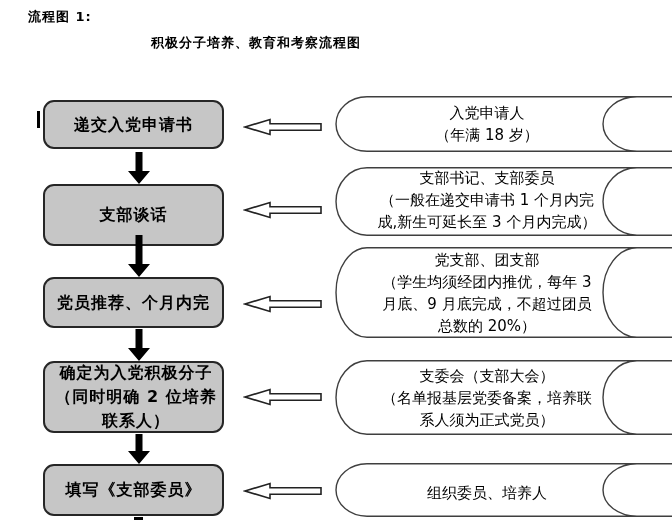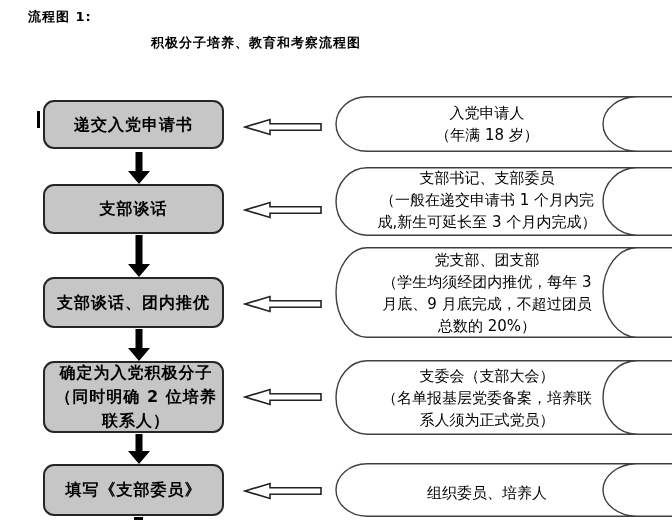--- a/index.html
+++ b/index.html
@@ -60,21 +60,21 @@
   <div class="abs note-shape" style="top:96px;height:56px;">
     <svg width="337" height="56" viewBox="0 0 337 56" fill="none" stroke="#3f3f3f" stroke-width="1.4">
       <path d="M32 0.8 A31 27.2 0 0 0 32 55.2 M32 0.8 L337 0.8 M32 55.2 L337 55.2 M302 0.8 A34 27.2 0 0 0 302 55.2"></path>
     </svg>
   </div>
   <div class="abs note-text" style="top:96px;height:56px;">
     <div>入党申请人</div>
     <div>（年满 18 岁）</div>
   </div>
 
-  <div class="abs step-box" style="top:184px;height:50px;">
+  <div class="abs step-box" style="top:184px;height:62px;">
     <div>支部谈话</div>
   </div>
   <div class="abs down-arrow" style="top:235px;height:42px;">
     <svg width="22" height="42" viewBox="0 0 22 42">
         <path d="M7.5 0 H14.5 V29 H22 L11 42 L0 29 H7.5 Z" fill="#000"></path>
       </svg>
   </div>
   <div class="abs hollow-arrow" style="top:200px;">
     <svg width="80" height="20" viewBox="0 0 80 20">
         <path d="M2 10 L27 2.5 L27 6.8 L78 6.8 L78 13.2 L27 13.2 L27 17.5 Z" fill="#fff" stroke="#222" stroke-width="1.6"></path>
@@ -85,21 +85,21 @@
       <path d="M32 0.8 A31 33.7 0 0 0 32 68.2 M32 0.8 L337 0.8 M32 68.2 L337 68.2 M302 0.8 A34 33.7 0 0 0 302 68.2"></path>
     </svg>
   </div>
   <div class="abs note-text" style="top:167px;height:65px;">
     <div>支部书记、支部委员</div>
     <div class="l">（一般在递交申请书 1 个月内完</div>
     <div class="l">成,新生可延长至 3 个月内完成）</div>
   </div>
 
   <div class="abs step-box" style="top:277px;height:51px;">
-    <div>支部谈话、团内推优</div>
+    <div>党员推荐、个月内完</div>
   </div>
   <div class="abs down-arrow" style="top:329px;height:32px;">
     <svg width="22" height="32" viewBox="0 0 22 32">
         <path d="M7.5 0 H14.5 V19 H22 L11 32 L0 19 H7.5 Z" fill="#000"></path>
       </svg>
   </div>
   <div class="abs hollow-arrow" style="top:294px;">
     <svg width="80" height="20" viewBox="0 0 80 20">
         <path d="M2 10 L27 2.5 L27 6.8 L78 6.8 L78 13.2 L27 13.2 L27 17.5 Z" fill="#fff" stroke="#222" stroke-width="1.6"></path>
       </svg>

